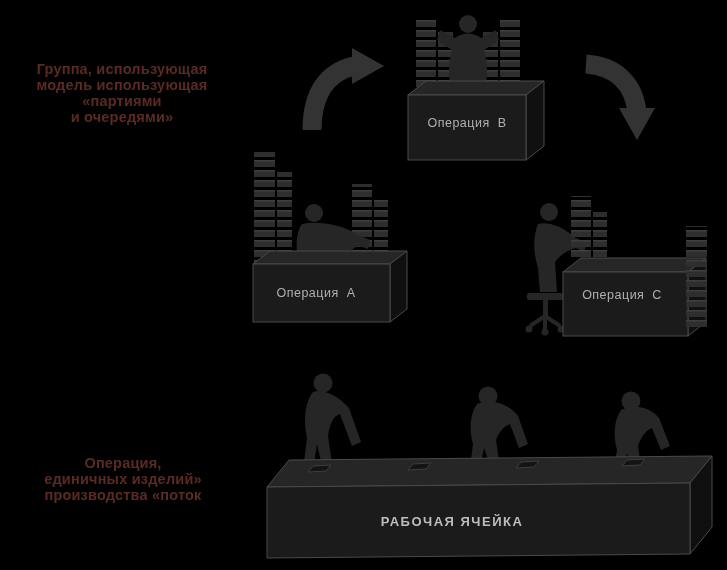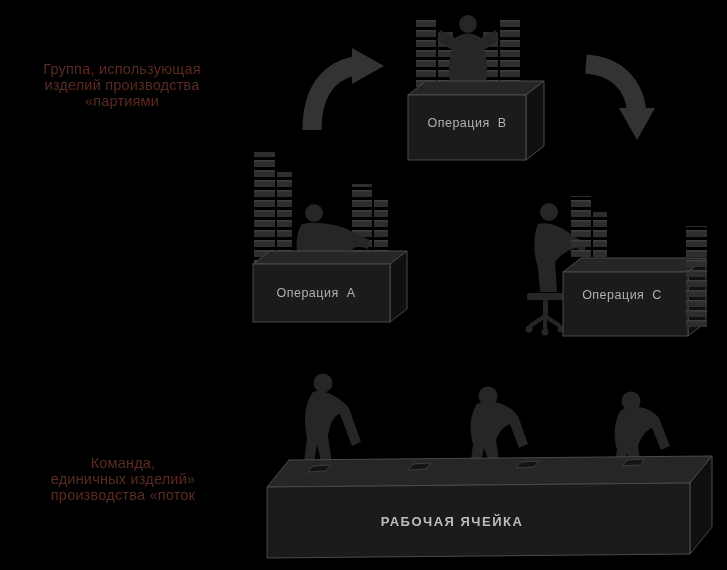--- a/index.html
+++ b/index.html
@@ -8,21 +8,21 @@
     position: relative;
     width: 727px;
     height: 570px;
     background: #000;
     overflow: hidden;
     font-family: "Liberation Sans", sans-serif;
   }
   .caption {
     position: absolute;
     text-align: center;
-    font-weight: normal;
+    font-weight: bold;
     font-size: 14.5px;
     line-height: 16px;
     color: #5a2a23;
     letter-spacing: 0.2px;
   }
   .cap-line { display: block; }
   svg.art { position: absolute; left: 0; top: 0; }
   .station-label {
     fill: #b0b0b0;
     font-size: 12.5px;
@@ -40,26 +40,27 @@
     font-family: "Liberation Sans", sans-serif;
   }
 </style>
 </head>
 <body>
 
 <div class="canvas">
 
   <div class="caption" style="left:2px; top:61px; width:240px;">
     <span class="cap-line">Группа, использующая</span>
-    <span class="cap-line">изделий производства</span>
+    <span class="cap-line">модель использующая</span>
     <span class="cap-line">«партиями</span>
+    <span class="cap-line">и очередями»</span>
   </div>
 
   <div class="caption" style="left:0px; top:455px; width:246px;">
-    <span class="cap-line">Команда,</span>
+    <span class="cap-line">Операция,</span>
     <span class="cap-line">единичных изделий»</span>
     <span class="cap-line">производства «поток</span>
   </div>
 
   <svg class="art" width="727" height="570" viewBox="0 0 727 570">
     <defs>
       <pattern id="trays" width="22" height="10" patternUnits="userSpaceOnUse">
         <rect x="0" y="0" width="22" height="7" fill="#2e2e2e"></rect>
         <rect x="0" y="0" width="22" height="1.5" fill="#3e3e3e"></rect>
       </pattern>

